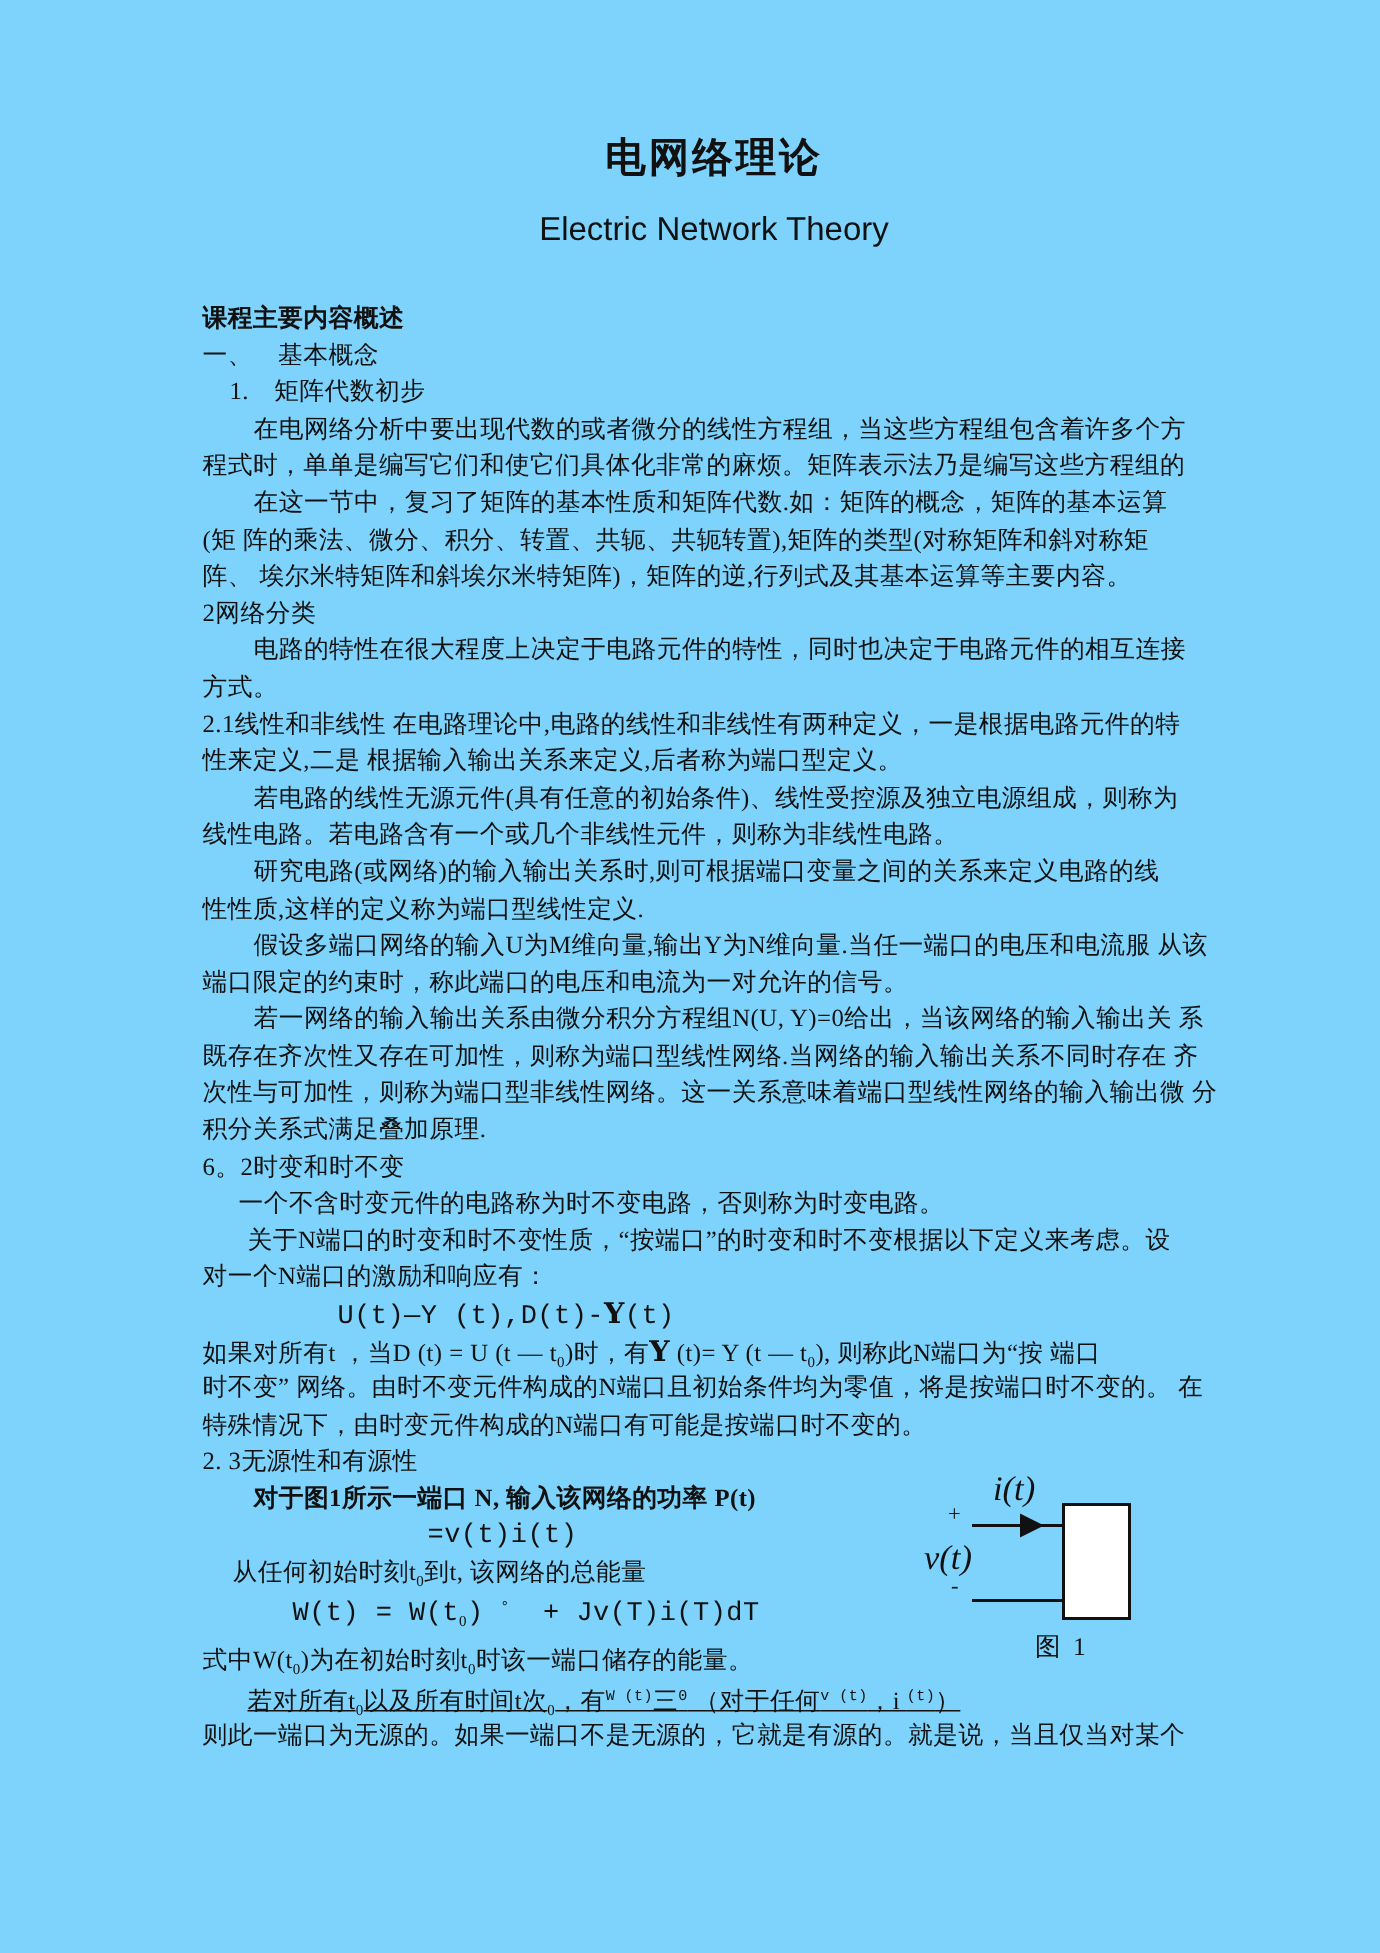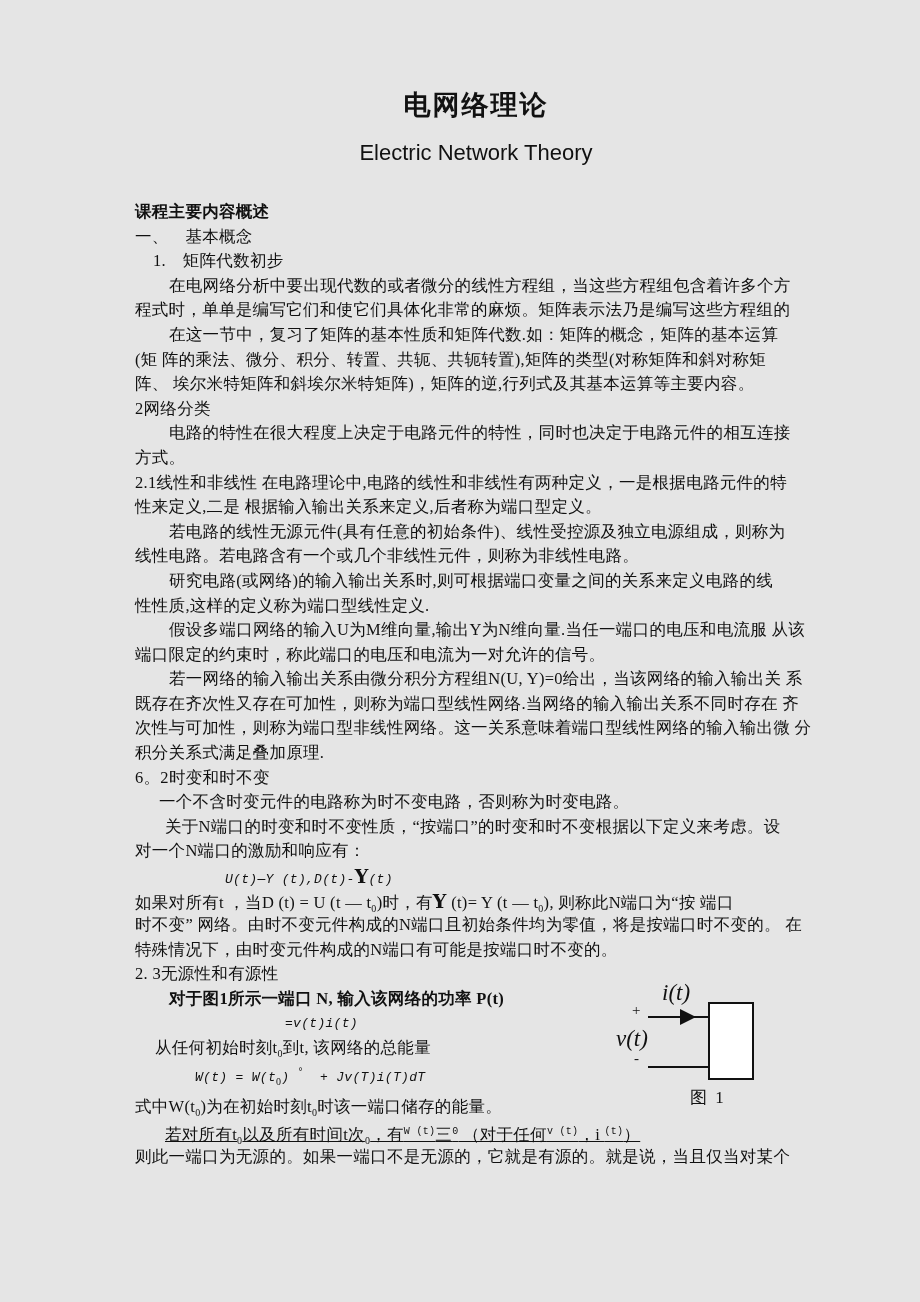--- a/index.html
+++ b/index.html
@@ -1,19 +1,19 @@
 <!DOCTYPE html>
 <html><head>
 <meta charset="utf-8">
 <style>
   html,body{margin:0;padding:0;background:#ffffff;}
   .page{
     position:relative;
     width:920px;height:1302px;
-    background:#e5e5e5;
+    background:#7dd3fc;
     overflow:hidden;
     font-family:"Liberation Serif","DejaVu Serif",serif;
     color:#111111;
   }
   .doc{
     position:absolute;left:135px;top:88px;width:682px;
   }
   .title{
     text-align:center;
     font-family:"Liberation Sans","DejaVu Sans",sans-serif;
@@ -28,21 +28,21 @@
     font-size:22px;line-height:30px;
     margin:0 0 32px 0;
   }
   .lines{font-size:16.5px;}
   .line{
     height:24.6px;line-height:24.6px;
     white-space:pre;
     letter-spacing:0.3px;
   }
   .line.b{font-weight:bold;}
-  .line.m, span.m{font-family:"Liberation Mono","DejaVu Sans Mono",monospace;font-size:13px;font-style:italic;}
+  .line.m, span.m{font-family:"Liberation Mono","DejaVu Sans Mono",monospace;font-size:18px;}
   span.sub{font-size:10px;vertical-align:-4px;}
   span.sup{font-size:10px;vertical-align:6px;font-family:"Liberation Mono","DejaVu Sans Mono",monospace;}
   span.Y{font-family:"DejaVu Serif","Liberation Serif",serif;font-weight:bold;font-size:19px;}
   
   .figure{
     position:absolute;left:596px;top:978px;width:230px;height:145px;
   }
   .fig-label{position:absolute;font-family:"Liberation Serif","DejaVu Serif",serif;}
   .it{font-style:italic;font-size:23px;}
   .wire{position:absolute;height:2px;background:#111;}

